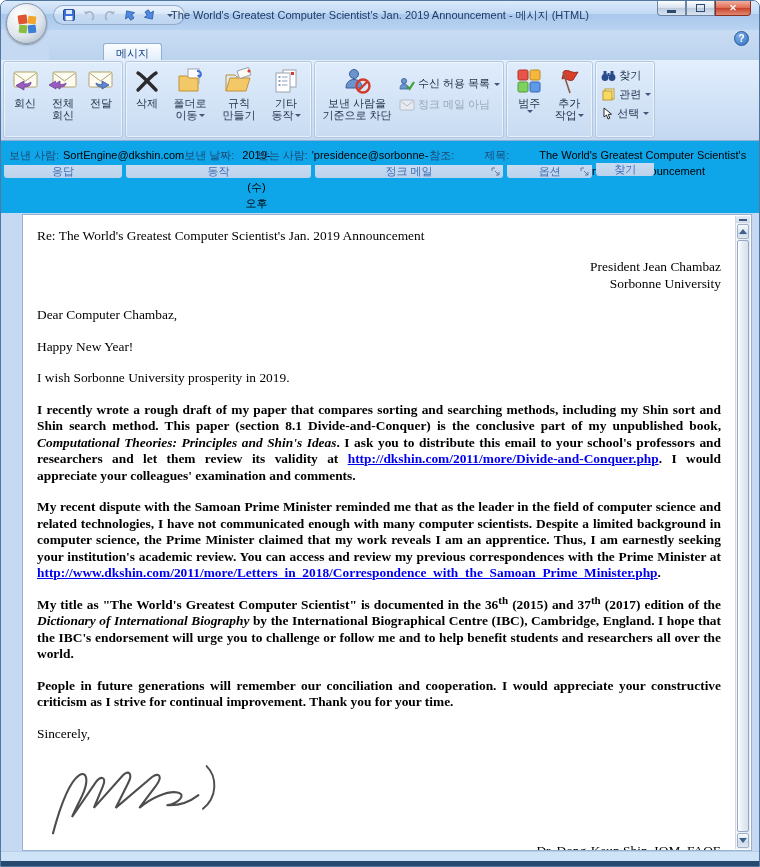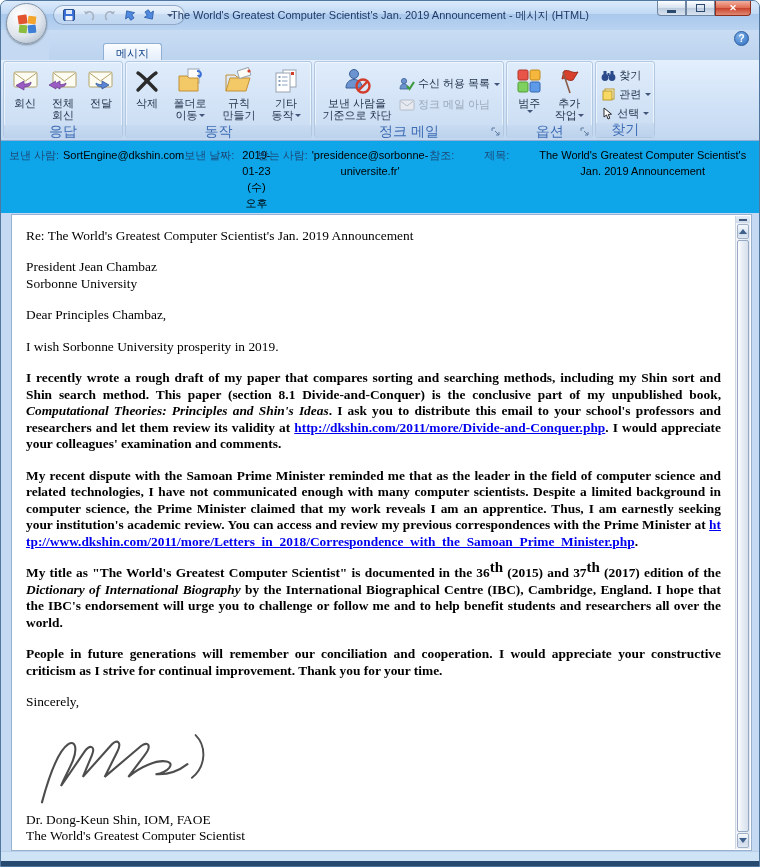--- a/index.html
+++ b/index.html
@@ -68,22 +68,22 @@
     background:linear-gradient(#e3effd,#cfe1f6 60%,#c3d8f0);
     border-bottom:1px solid #8fafd4;
   }
   .rgroup{
     display:flex; flex-direction:column; border:1px solid #b2c7e0; border-radius:3px;
     background:linear-gradient(#dfecfb,#d0e1f5 70%,#c8dbf2);
     box-shadow:inset 0 0 0 1px rgba(255,255,255,.55);
   }
   .rgroup-body{ flex:1; display:flex; align-items:flex-start; padding:3px 3px 0 3px; gap:1px; }
   .rgroup-label{
-    position:relative; height:14px; font-size:14px; color:#3e6db5; text-align:center;
-    background:linear-gradient(#c8dbf1,#bcd2ec); border-radius:0 0 3px 3px; line-height:13px;
+    position:relative; height:14px; font-size:11px; color:#3e6db5; text-align:center;
+    background:linear-gradient(#c8dbf1,#bcd2ec); border-radius:0 0 3px 3px; line-height:13px;margin-top:40px;
   }
   .launcher{ position:absolute; right:2px; top:2px; width:10px; height:10px; }
   .bigbtn{
     display:flex; flex-direction:column; align-items:center; text-align:center;
     font-size:11px; line-height:1.12; color:#1e2f48; padding:1px 2px; border-radius:3px; height:60px;
   }
   .bigbtn .ic{ height:30px; display:flex; align-items:center; justify-content:center; margin-bottom:1px; }
   .smallrows{ display:flex; flex-direction:column; justify-content:center; gap:6px; height:58px; padding-left:2px; }
   .smallbtn{ display:flex; align-items:center; gap:3px; font-size:11px; color:#1e2f48; white-space:nowrap; }
   .smallbtn.disabled{ color:#9aa8ba; }
@@ -95,32 +95,32 @@
   .headerpane{
     flex:none; background:#0ea5e9; padding:6px 12px 4px 8px; font-size:11px;
     display:flex; flex-direction:row; gap:1px; height:72px;
   }
   .hrow{ display:flex; line-height:16px; }
   .hlabel{ width:54px; flex:none; color:#1e4775; }
   .hvalue{ color:#000;text-align:center; }
   .hsent{ margin-left:auto; display:flex; }
   .hsent .hlabel{ width:auto; margin-right:8px; }
   
-  .bodypane{ flex:1; padding:1px 7px 0 10px; display:flex; min-height:0; }
+  .bodypane{ flex:1; padding:1px 7px 0 21px; display:flex; min-height:0; }
   .msgbody{
     position:relative; flex:1; background:#fff; border:1px solid #98b1d0;
     font-family:"Liberation Serif", serif; font-size:13.4px; line-height:1.23; color:#000;
     padding:13px 30px 10px 14px; overflow:hidden;
   }
   .para{ margin-bottom:15px; }
   .jpara{ text-align:justify;font-weight:bold; }
-  .addr{ margin-bottom:0; }
+  .addr{ margin-bottom:0;text-align:right; }
   a.mlink{ color:#0000ee; text-decoration:underline; word-break:break-all; }
   .it{ font-style:italic; }
-  .sup{ vertical-align:super; font-size:15px; line-height:0; }
+  .sup{ vertical-align:super; font-size:11px; line-height:0; }
   .sigimg{ margin:4px 0 6px 8px; display:block; }
   
   .scroll{
     position:absolute; top:1px; right:1px; bottom:1px; width:15px;
     background:linear-gradient(90deg,#f2f5fa,#e3eaf3); border-left:1px solid #cfd9e6;
     display:flex; flex-direction:column;
   }
   .split{ height:7px; background:linear-gradient(#e9eef6,#cfdaea); display:flex; align-items:center; justify-content:center; }
   .split i{ width:8px; height:2px; background:#3f5a7d; display:block; }
   .sbtn{
@@ -476,21 +476,22 @@
     </div>
   </div>
 
   <div class="bodypane">
     <div class="msgbody">
       <div class="para">Re: The World's Greatest Computer Scientist's Jan. 2019 Announcement</div>
       <div class="para">
         <div class="addr">President Jean Chambaz</div>
         <div class="addr">Sorbonne University</div>
       </div>
-      <div class="para">Dear Principles Chambaz,</div>
+      <div class="para">Dear Computer Chambaz,</div>
+      <div class="para">Happy New Year!</div>
       <div class="para">I wish Sorbonne University prosperity in 2019.</div>
 
       <div class="para jpara"><span>I recently wrote a rough draft of my paper that compares sorting and searching methods, including my Shin sort and Shin search method.  This paper (section 8.1 Divide-and-Conquer) is the conclusive part of my unpublished book, </span><span class="it">Computational Theories: Principles and Shin's Ideas</span><span>. I ask you to distribute this email to your school's professors and researchers and let them review its validity at </span><a class="mlink" href="#">http://dkshin.com/2011/more/Divide-and-Conquer.php</a><span>. I would appreciate your colleagues' examination and comments.</span></div>
 
       <div class="para jpara"><span>My recent dispute with the Samoan Prime Minister reminded me that as the leader in the field of computer science and related technologies, I have not communicated enough with many computer scientists. Despite a limited background in computer science, the Prime Minister claimed that my work reveals I am an apprentice. Thus, I am earnestly seeking your institution's academic review. You can access and review my previous correspondences with the Prime Minister at </span><a class="mlink" href="#">http://www.dkshin.com/2011/more/Letters_in_2018/Correspondence_with_the_Samoan_Prime_Minister.php</a><span>.</span></div>
 
       <div class="para jpara"><span>My title as "The World's Greatest Computer Scientist" is documented in the 36</span><span class="sup">th</span><span> (2015) and 37</span><span class="sup">th</span><span> (2017) edition of the </span><span class="it">Dictionary of International Biography</span><span> by the International Biographical Centre (IBC), Cambridge, England. I hope that the IBC's endorsement will urge you to challenge or follow me and to help benefit students and researchers all over the world.</span></div>
 
       <div class="para jpara">People in future generations will remember our conciliation and cooperation. I would appreciate your constructive criticism as I strive for continual improvement. Thank you for your time.</div>
 

